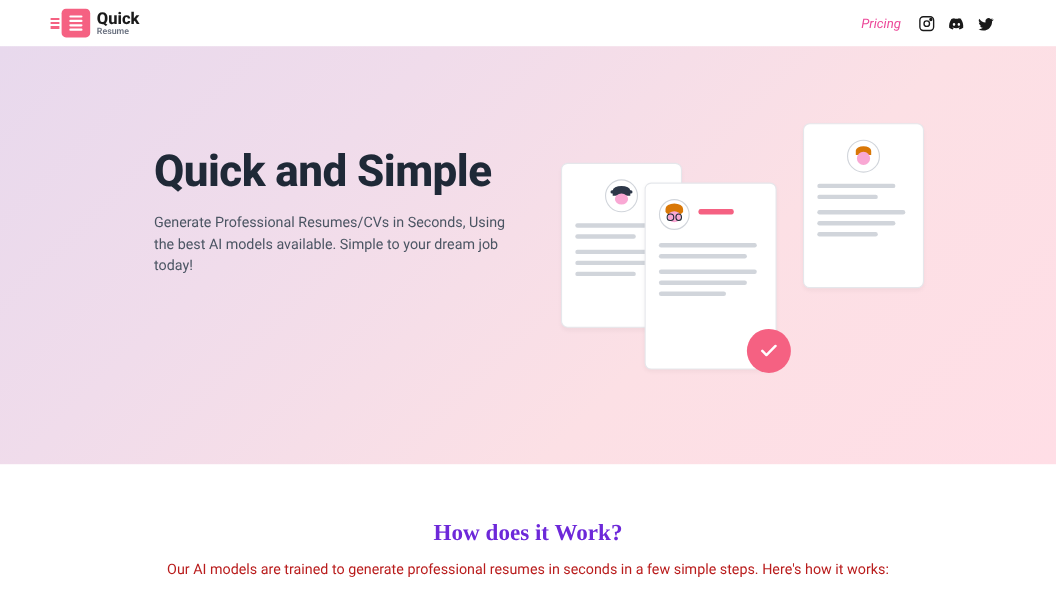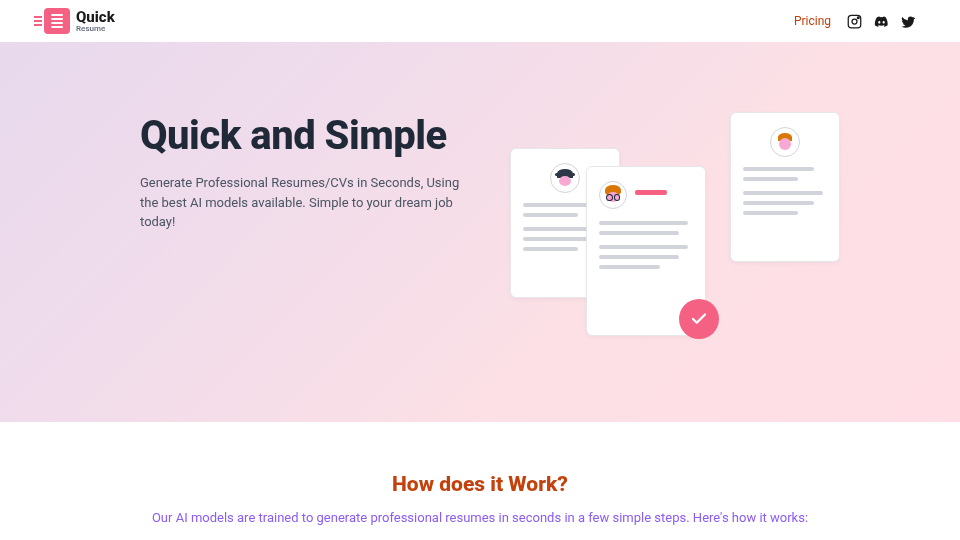--- a/index.html
+++ b/index.html
@@ -1,34 +1,34 @@
 <!DOCTYPE html>
 <html><head>
   <meta charset="utf-8">
   <style>
     * { margin: 0; padding: 0; box-sizing: border-box; }
     body { font-family: -apple-system, BlinkMacSystemFont, 'Segoe UI', Roboto, sans-serif; background: #fff; color: #333; }
     
-    .header { display: flex; justify-content: space-between; align-items: center; padding: 8px 44px; background: #fff; }
+    .header { display: flex; justify-content: space-between; align-items: center; padding: 8px 56px; background: #fff; }
     .logo-area { display: flex; align-items: center; gap: 6px; }
     .logo-icon { width: 26px; height: 26px; background: #f56182; border-radius: 4px; position: relative; display: flex; align-items: center; justify-content: center; }
     .logo-icon::before { content: ''; position: absolute; left: -10px; top: 50%; transform: translateY(-50%); width: 8px; height: 14px; background: repeating-linear-gradient(to bottom, transparent 0, transparent 2px, #f56182 2px, #f56182 4px); }
     .logo-lines { display: flex; flex-direction: column; gap: 2px; }
     .logo-lines span { display: block; width: 12px; height: 2px; background: #fff; border-radius: 1px; }
     .logo-text { display: flex; flex-direction: column; line-height: 1; }
     .logo-title { font-weight: 800; font-size: 15px; color: #1a1a1a; }
     .logo-sub { font-size: 8px; color: #6b7280; font-weight: 600; }
     
     .nav { display: flex; align-items: center; gap: 16px; }
-    .nav-link { font-size: 12px; color: #c2410c; text-decoration: none; cursor: pointer; }
+    .nav-link { font-size: 12px; color: #ec4899; text-decoration: none; cursor: pointer; font-style: italic; }
     .nav-icons { display: flex; gap: 12px; align-items: center; }
     .nav-icon { width: 15px; height: 15px; color: #1a1a1a; cursor: pointer; }
     
     .hero { background: linear-gradient(135deg, #e8d9ed 0%, #f0dceb 30%, #fce0e5 65%, #ffdee6 100%); padding: 70px 80px 80px; display: flex; align-items: flex-start; justify-content: space-between; min-height: 340px; }
-    .hero-left { max-width: 420px; padding-top: 0; margin-left: 60px; }
+    .hero-left { max-width: 420px; padding-top: 0; margin-left: 60px; margin-top: 20px; }
     .hero-title { font-size: 40px; font-weight: 800; color: #1f2937; margin-bottom: 14px; letter-spacing: -0.5px; }
     .hero-desc { font-size: 13px; color: #4b5563; line-height: 1.5; margin-bottom: 26px; max-width: 320px; }
     .hero-button { background: #f56182; color: #fff; border: none; padding: 12px 24px; font-size: 14px; font-weight: 500; border-radius: 24px; cursor: pointer; }
     
     .hero-right { position: relative; width: 320px; height: 230px; margin-right: 40px; }
     .card { position: absolute; background: #fff; border: 1px solid #e5e7eb; border-radius: 6px; padding: 14px 12px; box-shadow: 0 2px 4px rgba(0,0,0,0.04); }
     .card.back1 { top: 36px; left: -10px; width: 110px; height: 150px; z-index: 1; }
     .card.back2 { top: 0; right: 0; width: 110px; height: 150px; z-index: 1; }
     .card.front { top: 54px; left: 66px; width: 120px; height: 170px; z-index: 2; }
     
@@ -53,22 +53,22 @@
     .card-line.long { width: 95%; }
     .card-section { margin-bottom: 10px; }
     .card.front .card-avatar { margin: 4px 0 8px 2px; width: 28px; height: 28px; }
     .card.front .card-top { display: flex; gap: 8px; align-items: center; margin-bottom: 12px; }
     .card.front .card-top .card-avatar { margin: 0; flex-shrink: 0; }
     
     .check-badge { position: absolute; bottom: -4px; right: -14px; width: 40px; height: 40px; background: #f56182; border-radius: 50%; display: flex; align-items: center; justify-content: center; z-index: 3; }
     .check-badge svg { width: 18px; height: 18px; stroke: #fff; }
     
     .section2 { text-align: center; padding: 50px 80px 20px; }
-    .section2-title { font-size: 21px; font-weight: 800; color: #c2410c; margin-bottom: 14px; }
-    .section2-desc { font-size: 13px; color: #8b5cf6; margin-bottom: 41px; }
+    .section2-title { font-size: 21px; font-weight: 800; color: #6d28d9; margin-bottom: 14px; font-family: Liberation Serif, serif; }
+    .section2-desc { font-size: 13px; color: #b91c1c; margin-bottom: 41px; }
   </style>
 </head>
 <body>
 
 <header class="header">
   <div class="logo-area">
     <div class="logo-icon">
       <div class="logo-lines">
           <span></span>
           <span></span>

